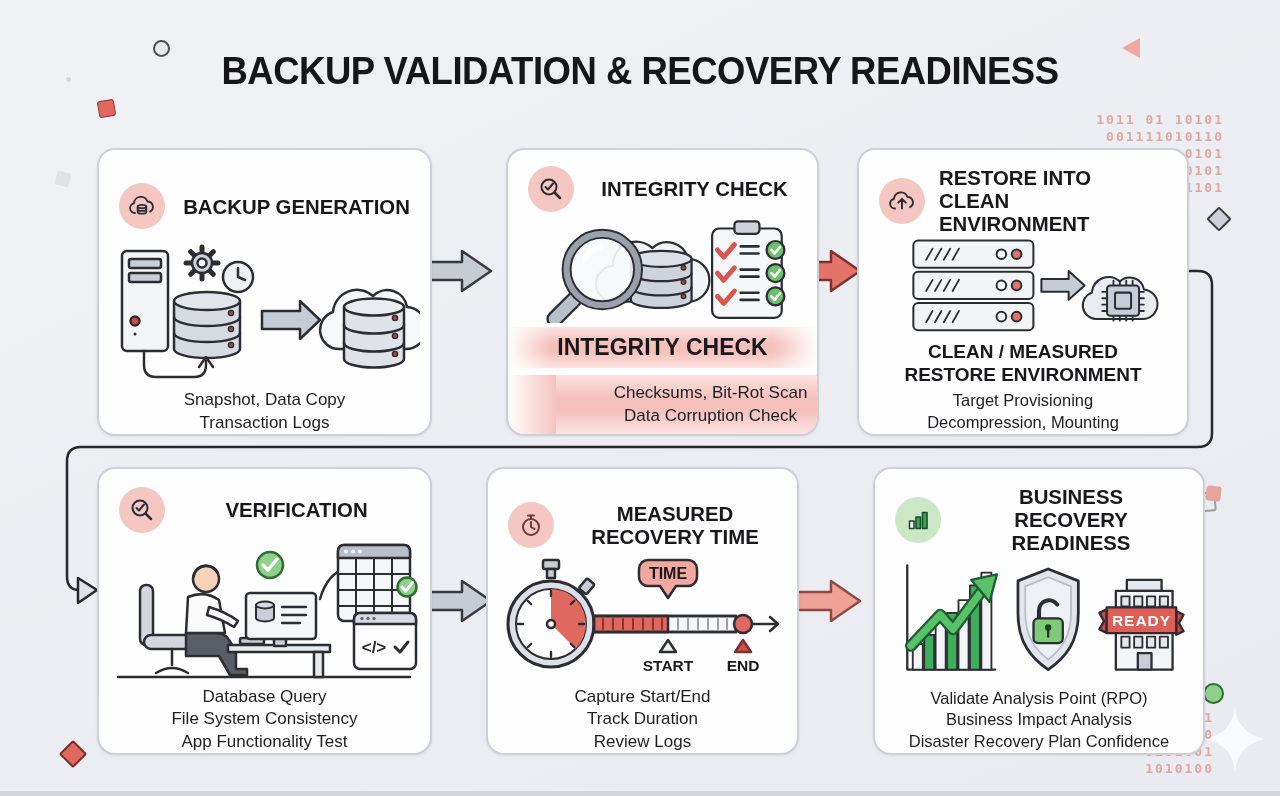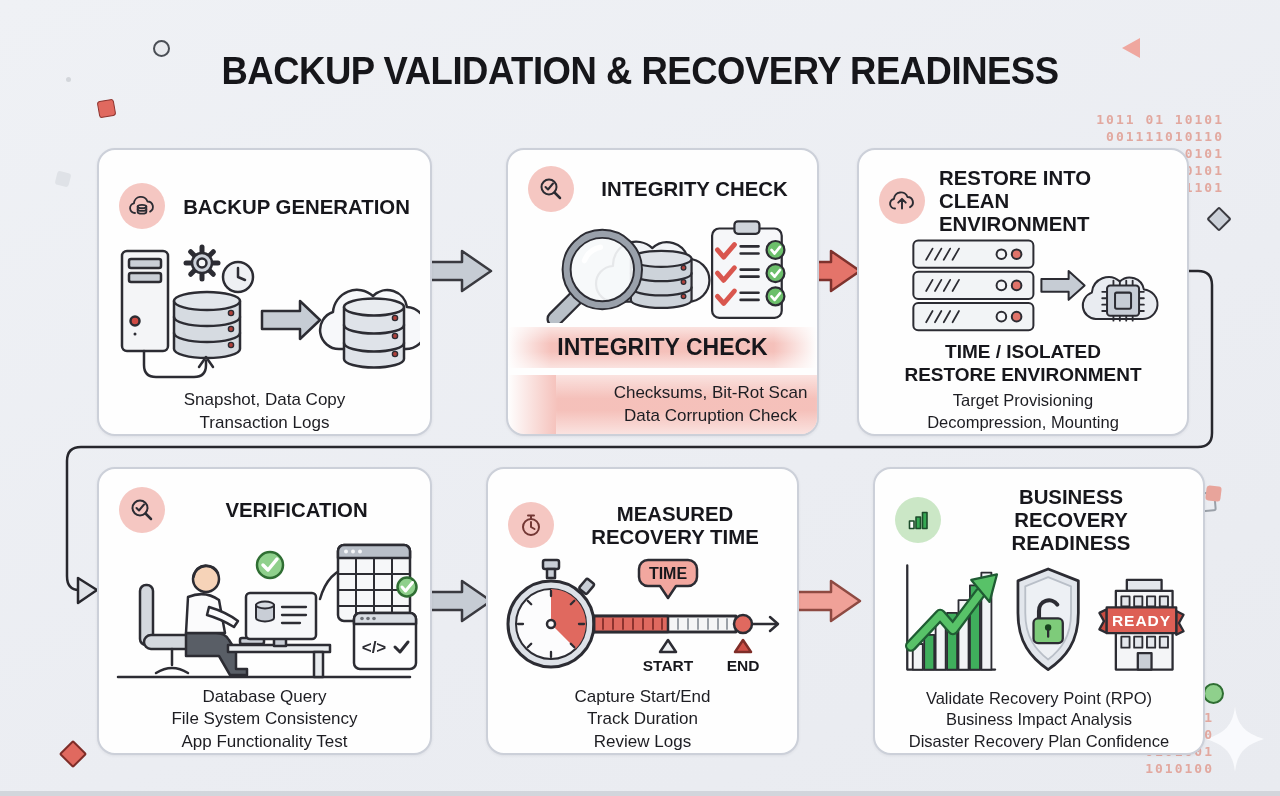--- a/index.html
+++ b/index.html
@@ -246,21 +246,21 @@
             <path d="M268 96 v6 M276 96 v6 M284 96 v6 M292 96 v6"></path>
             <path d="M260 66 h-6 M260 74 h-6 M260 82 h-6 M260 90 h-6"></path>
             <path d="M300 66 h6 M300 74 h6 M300 82 h6 M300 90 h6"></path>
           </g>
           <rect x="260" y="58" width="40" height="38" rx="4" fill="#c7cdd6"></rect>
           <rect x="270" y="67" width="20" height="20" rx="2" fill="none"></rect>
         </g>
       </g>
     </svg>
     <div class="subtitle" style="margin-top:8px;">
-      <div>TIME / ISOLATED</div>
+      <div>CLEAN / MEASURED</div>
       <div>RESTORE ENVIRONMENT</div>
     </div>
     <div class="caption" style="margin-top:4px;font-size:16.5px;">
       <div>Target Provisioning</div>
       <div>Decompression, Mounting</div>
     </div>
   </div>
 
   <div class="card" style="left:97px;top:467px;width:331px;height:284px;">
     <div class="card-header">
@@ -462,20 +462,20 @@
           </g>
           <rect x="268" y="104" width="15" height="18" fill="#c9ced6"></rect>
           <polygon points="226,60 234,56 234,82 226,78 231,69" fill="#c94c42"></polygon>
           <polygon points="318,62 310,58 310,84 318,80 313,71" fill="#c94c42"></polygon>
           <rect x="234" y="54" width="76" height="28" fill="#dd5f55"></rect>
           <text x="272" y="74" font-size="17" font-weight="bold" letter-spacing="1" text-anchor="middle" fill="#ffffff" stroke="none">READY</text>
         </g>
       </g>
     </svg>
     <div class="caption" style="margin-top:5px;font-size:16.5px;">
-      <div>Validate Recovery Point (RPO)</div>
+      <div>Validate Analysis Point (RPO)</div>
       <div>Business Impact Analysis</div>
       <div>Disaster Recovery Plan Confidence</div>
     </div>
   </div>
 
   <div class="bottom-strip"></div>
 </div>
 
 </body></html>

